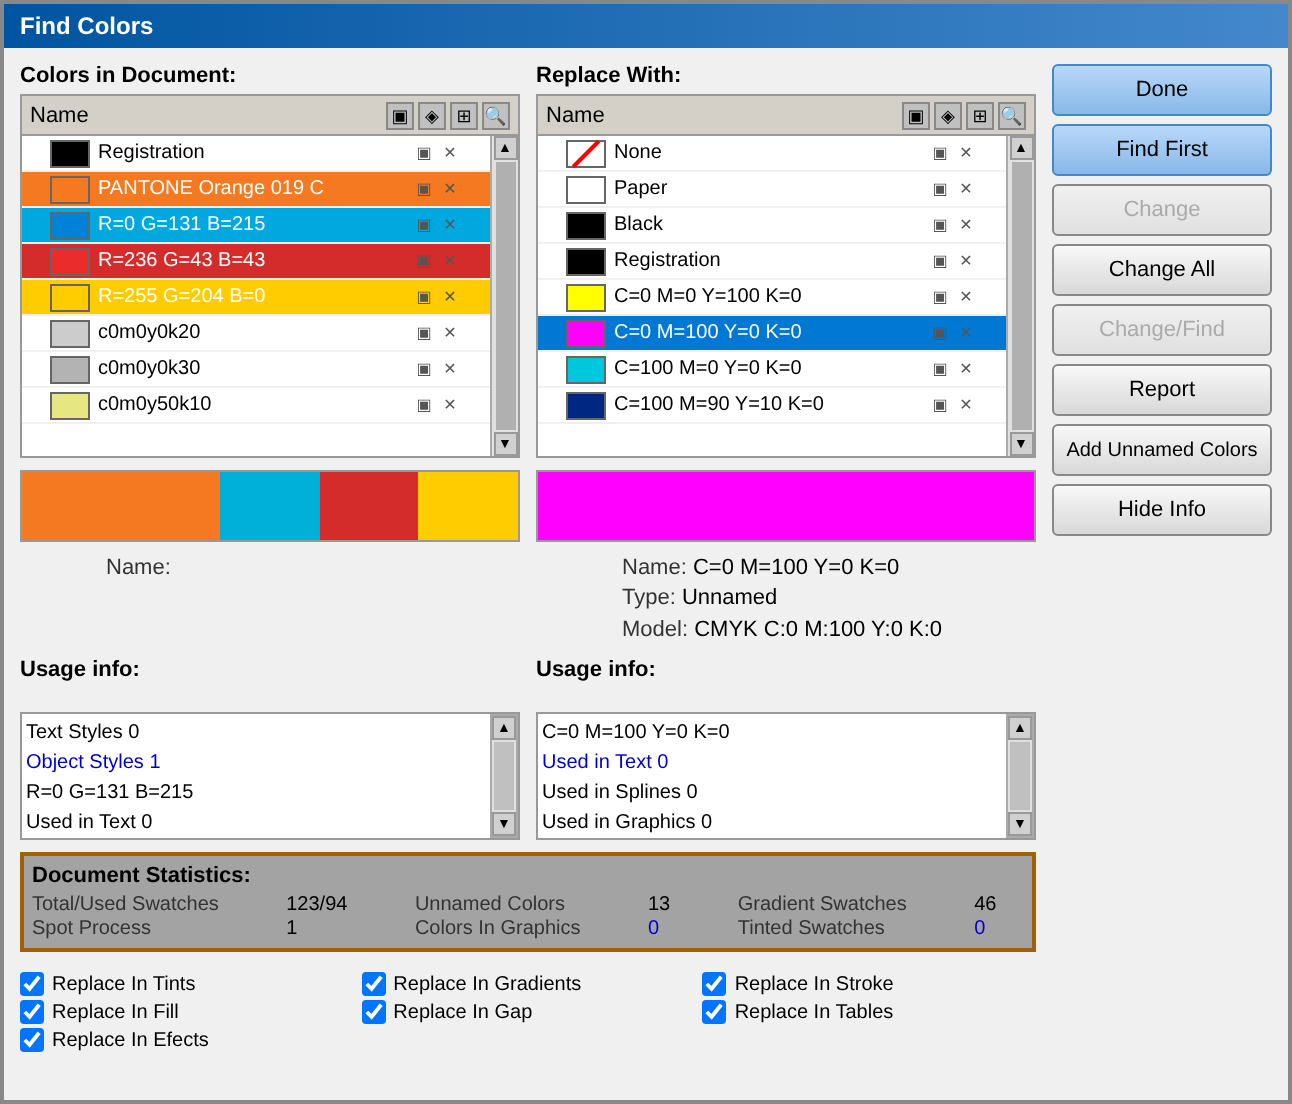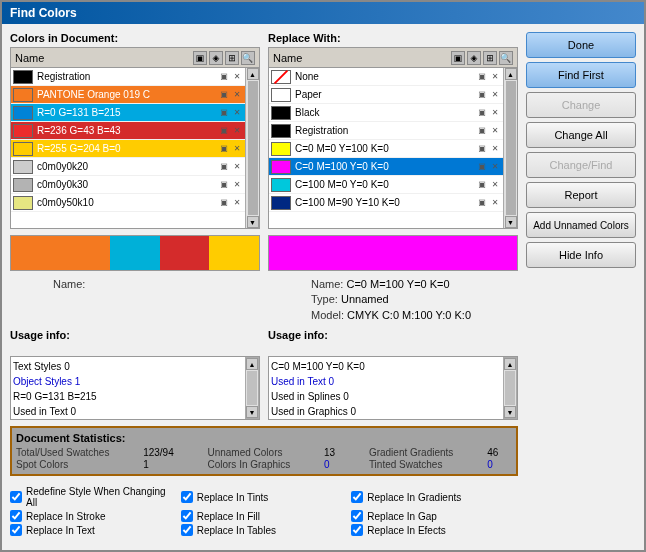--- a/index.html
+++ b/index.html
@@ -83,21 +83,21 @@
     .list-box {
       border: 1px solid #999;
       background: white;
       height: 160px;
       overflow-y: auto;
       overflow-x: hidden;
     }
     .list-item {
       display: flex;
       align-items: center;
-      padding: 1px 2px;
+      padding: 1px 14px;
       height: 18px;
       cursor: pointer;
       border-bottom: 1px solid #f0f0f0;
     }
     .list-item.selected { background: #0078d4; color: white; }
     .list-item.selected .item-label { color: white; }
     .color-swatch {
       width: 20px;
       height: 14px;
       border: 1px solid #666;
@@ -553,36 +553,32 @@
         </div>
       </div>
 
       <div class="stats-section">
         <div class="stats-title">Document Statistics:</div>
         <div id="stats-grid" class="stats-grid">
             <span class="stats-label">Total/Used Swatches</span>
             <span class="stats-value">123/94</span>
             <span class="stats-label">Unnamed Colors</span>
             <span class="stats-value">13</span>
-            <span class="stats-label">Gradient Gradients</span>
+            <span class="stats-label">Gradient Swatches</span>
             <span class="stats-value">46</span>
-            <span class="stats-label">Spot Colors</span>
+            <span class="stats-label">Spot Process</span>
             <span class="stats-value">1</span>
             <span class="stats-label">Colors In Graphics</span>
             <span class="stats-value blue">0</span>
             <span class="stats-label">Tinted Swatches</span>
             <span class="stats-value blue">0</span>
           </div>
       </div>
 
       <div class="checkboxes-section" id="checkboxes-section">
-          <label class="checkbox-item">
-            <input type="checkbox" checked="" style="">
-            <span>Redefine Style When Changing All</span>
-          </label>
           <label class="checkbox-item">
             <input type="checkbox" checked="" style="">
             <span>Replace In Tints</span>
           </label>
           <label class="checkbox-item">
             <input type="checkbox" checked="" style="">
             <span>Replace In Gradients</span>
           </label>
           <label class="checkbox-item">
             <input type="checkbox" checked="" style="">
@@ -591,24 +587,20 @@
           <label class="checkbox-item">
             <input type="checkbox" checked="" style="">
             <span>Replace In Fill</span>
           </label>
           <label class="checkbox-item">
             <input type="checkbox" checked="" style="">
             <span>Replace In Gap</span>
           </label>
           <label class="checkbox-item">
             <input type="checkbox" checked="" style="">
-            <span>Replace In Text</span>
-          </label>
-          <label class="checkbox-item">
-            <input type="checkbox" checked="" style="">
             <span>Replace In Tables</span>
           </label>
           <label class="checkbox-item">
             <input type="checkbox" checked="" style="">
             <span>Replace In Efects</span>
           </label>
         </div>
     </div>
 
     <div class="right-buttons">

